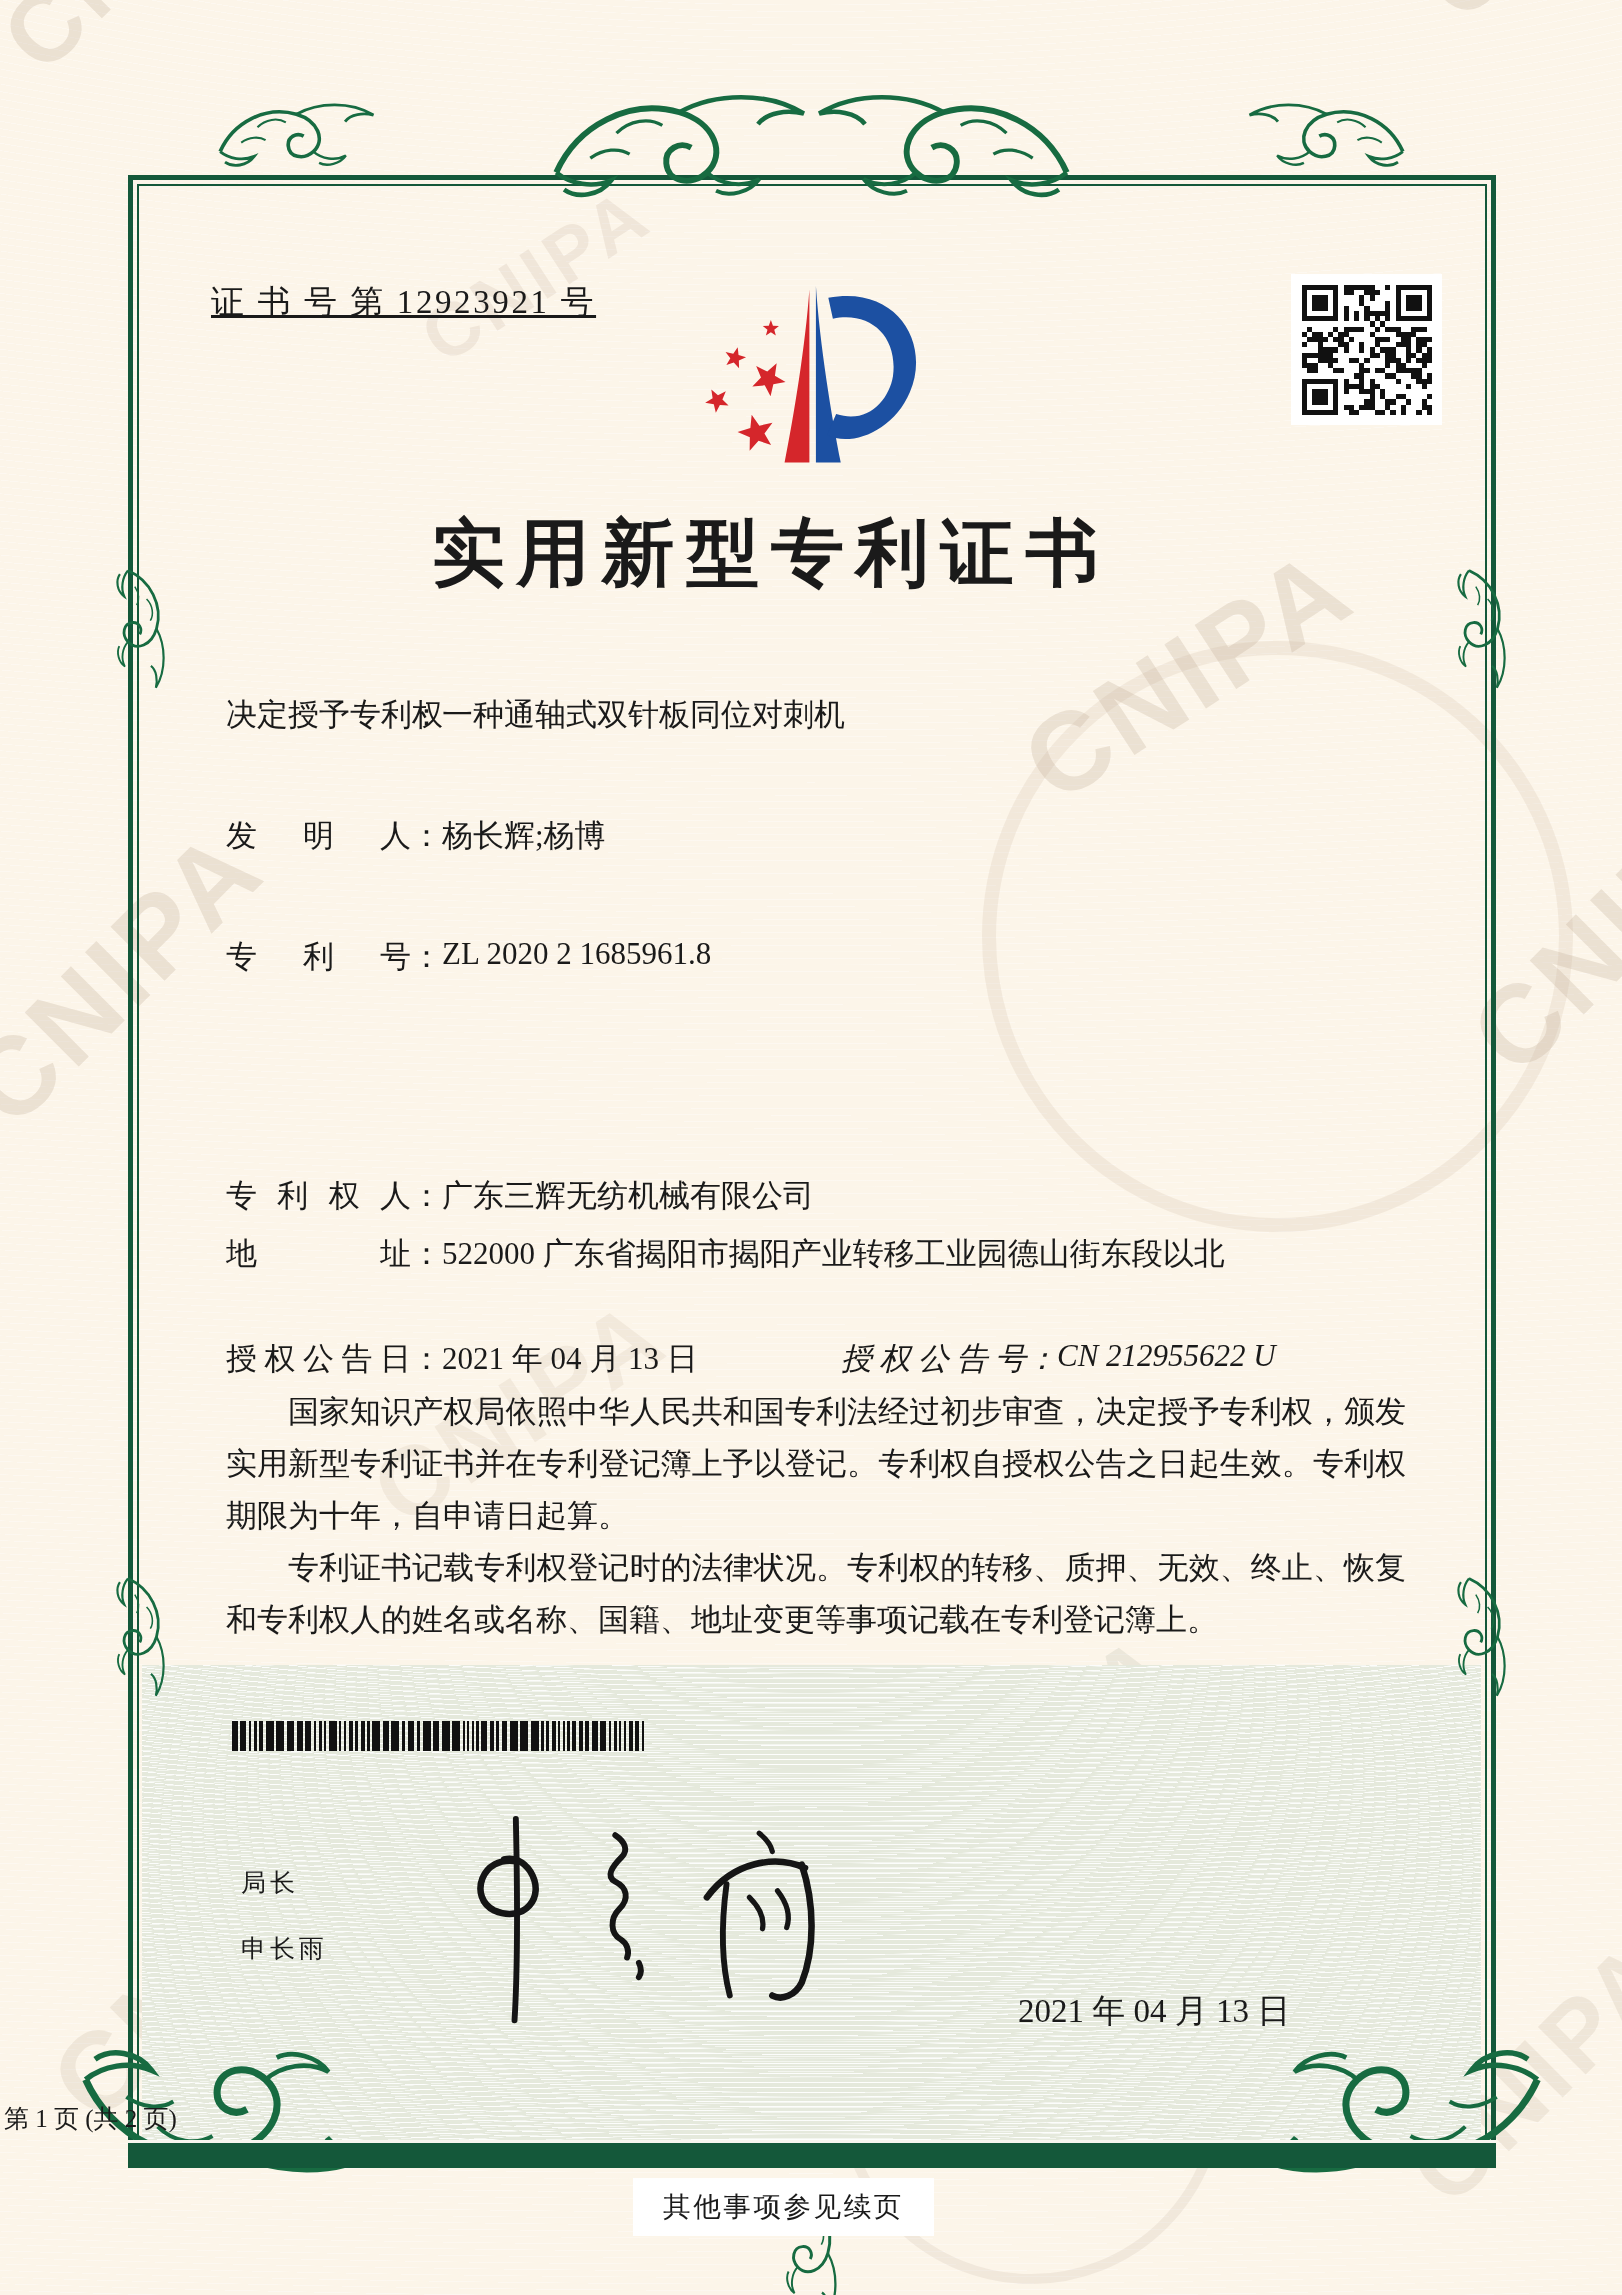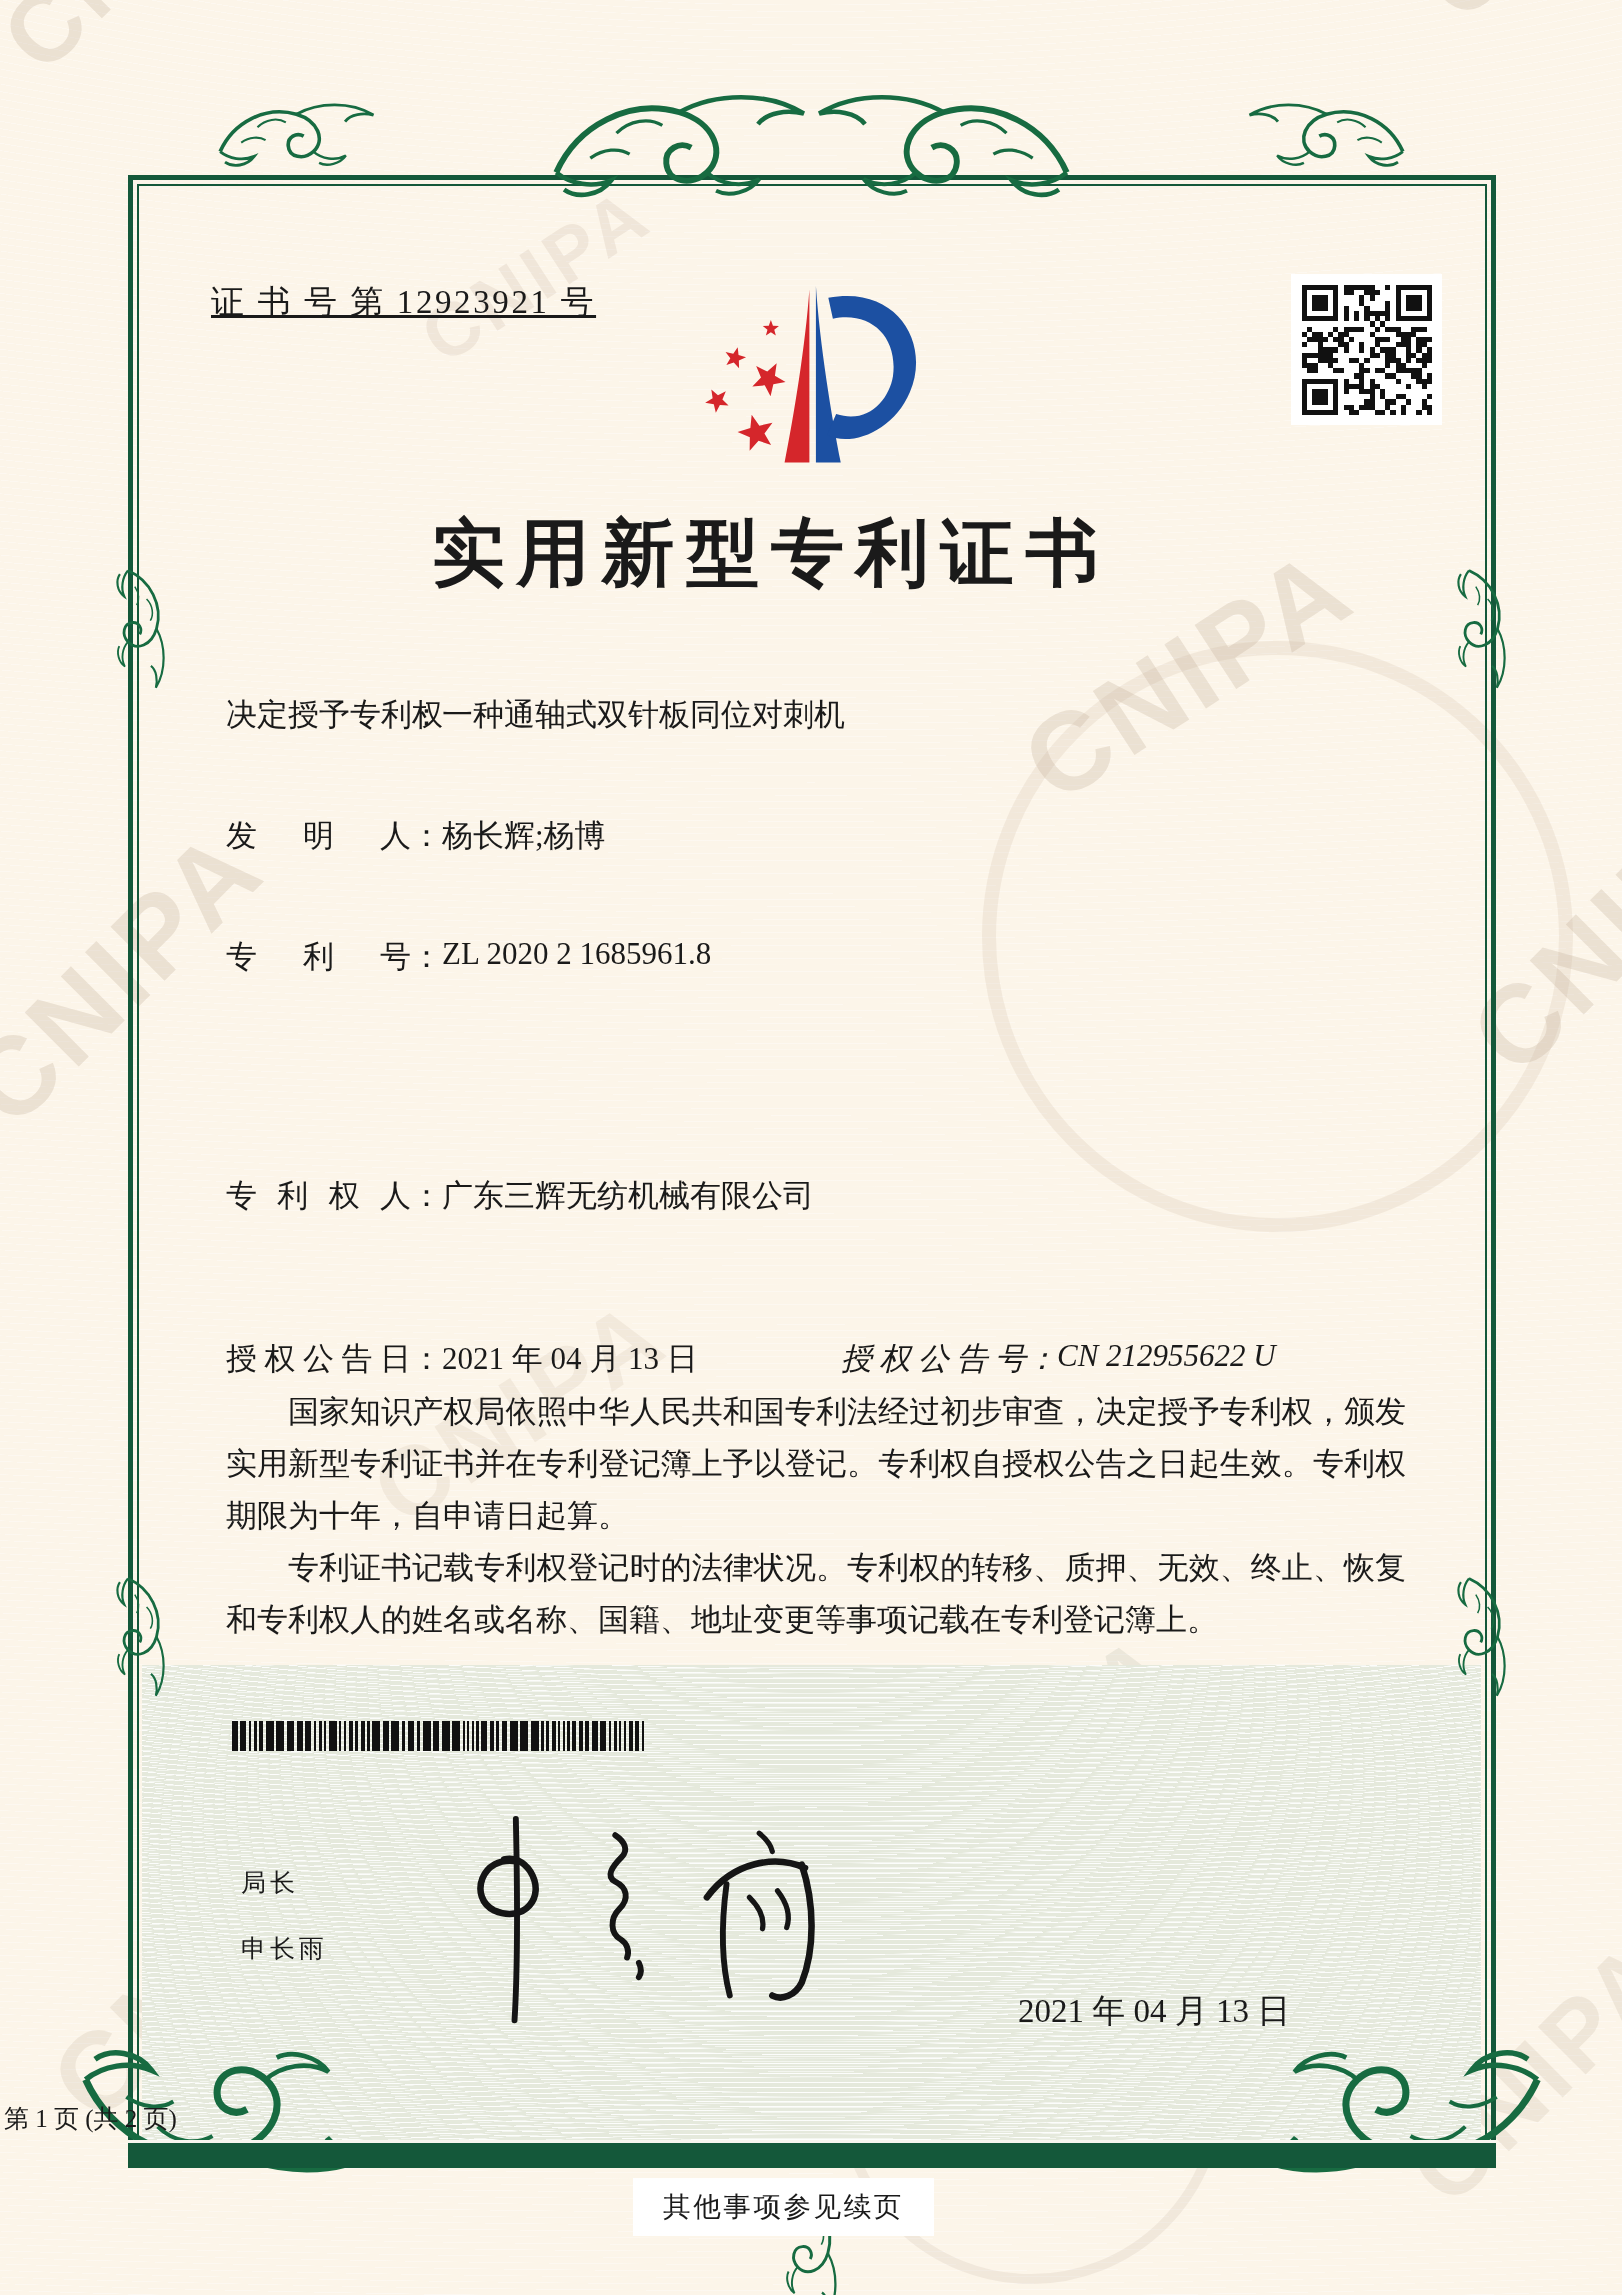--- a/index.html
+++ b/index.html
@@ -363,20 +363,23 @@
   </div>
   <div class="frow" style="top:815px;">
     <span class="flabel">发明人</span><span>：</span><span class="fvalue">杨长辉;杨博</span>
   </div>
   <div class="frow" style="top:936px;">
     <span class="flabel">专利号</span><span>：</span><span class="fvalue">ZL 2020 2 1685961.8</span>
   </div>
   <div class="frow" style="top:1175px;">
     <span class="flabel">专利权人</span><span>：</span><span class="fvalue">广东三辉无纺机械有限公司</span>
   </div>
+  <div class="frow" style="top:1233px;">
+    <span class="flabel">地址</span><span>：</span><span class="fvalue" style="width:929px;">522000 广东省揭阳市揭阳产业转移工业园德山街东段以北</span>
+  </div>
 
   <div class="frow" style="top:1338px;">
     <span class="flabel">授权公告日</span><span>：</span><span class="fvalue">2021 年 04 月 13 日</span>
   </div>
   <div class="frow" style="left:841px;top:1338px;font-style:italic;">
     <span class="flabel">授权公告号</span><span>：</span><span class="fvalue">CN 212955622 U</span>
   </div>
 
   <div class="paras">
     <p>国家知识产权局依照中华人民共和国专利法经过初步审查，决定授予专利权，颁发实用新型专利证书并在专利登记簿上予以登记。专利权自授权公告之日起生效。专利权期限为十年，自申请日起算。</p>

